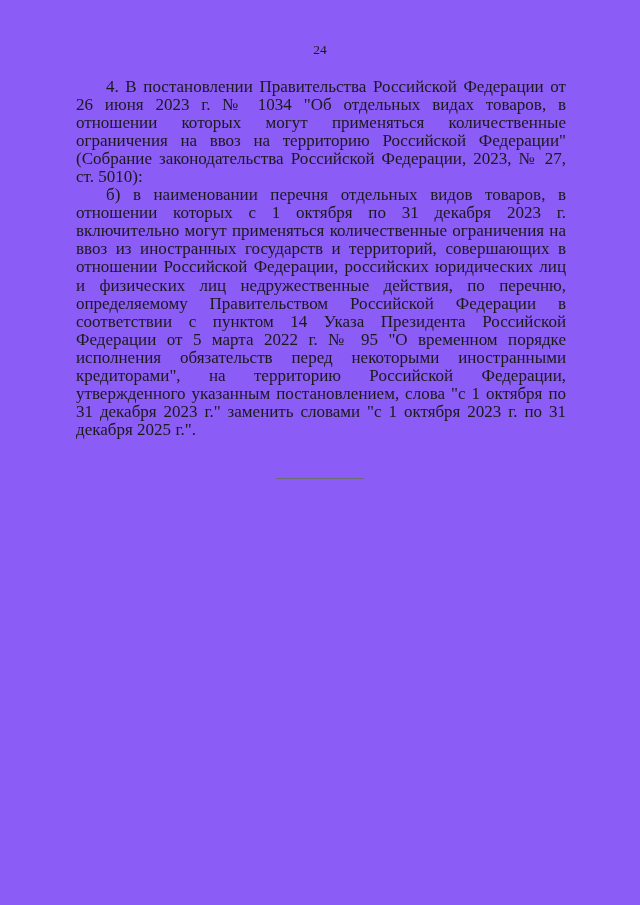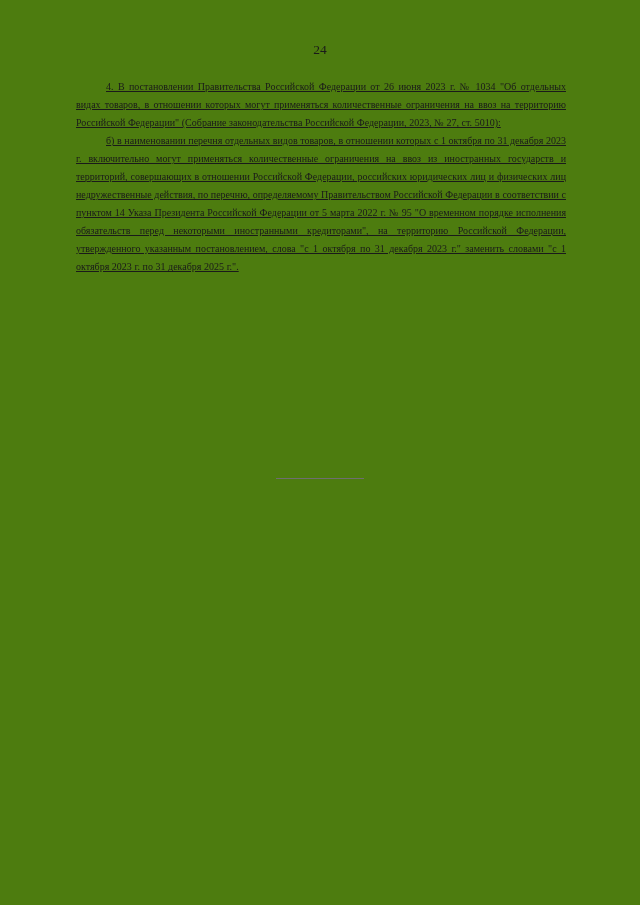--- a/index.html
+++ b/index.html
@@ -4,21 +4,21 @@
 <style>
   html, body {
     margin: 0;
     padding: 0;
     background: #ffffff;
   }
   .page {
     position: relative;
     width: 640px;
     height: 905px;
-    background: #4d7c0f;
+    background: #8b5cf6;
     overflow: hidden;
     font-family: "Liberation Serif", "DejaVu Serif", serif;
     color: #1a1a1a;
     box-sizing: border-box;
   }
   .page-number {
     position: absolute;
     top: 41px;
     left: 0;
     width: 640px;
@@ -28,30 +28,29 @@
     color: #1a1a1a;
   }
   .body-block {
     position: absolute;
     top: 78px;
     left: 76px;
     width: 490px;
   }
   .para {
     margin: 0;
-    font-size: 10px;
+    font-size: 17px;
     line-height: 18.05px;
     text-align: justify;
     text-justify: inter-word;
     text-indent: 30px;
     color: #1a1a1a;
     -webkit-hyphens: none;
     hyphens: none;
     word-spacing: 0.1px;
-    text-decoration: underline;
   }
   
   .para:last-child {
     margin-bottom: 4px;
   }
   .rule-wrap {
     position: absolute;
     top: 478px;
     left: 0;
     width: 640px;

